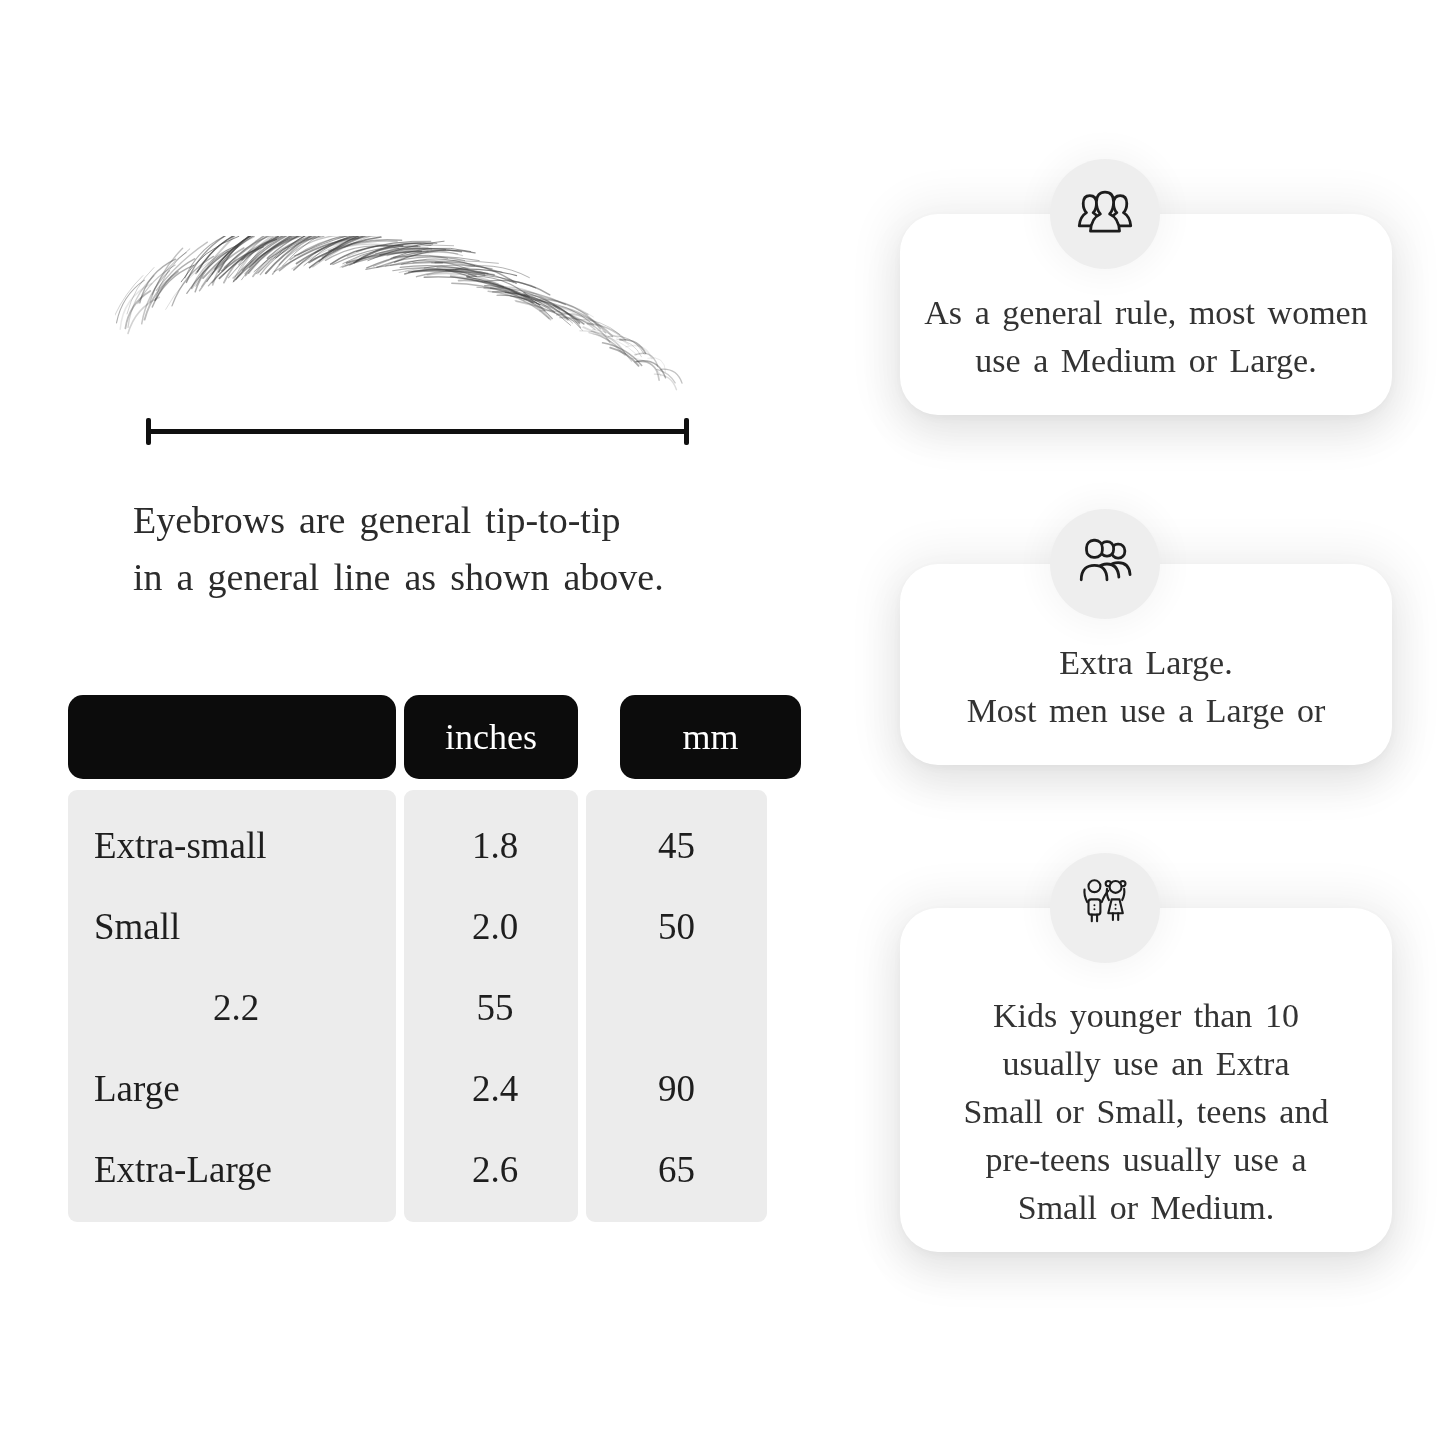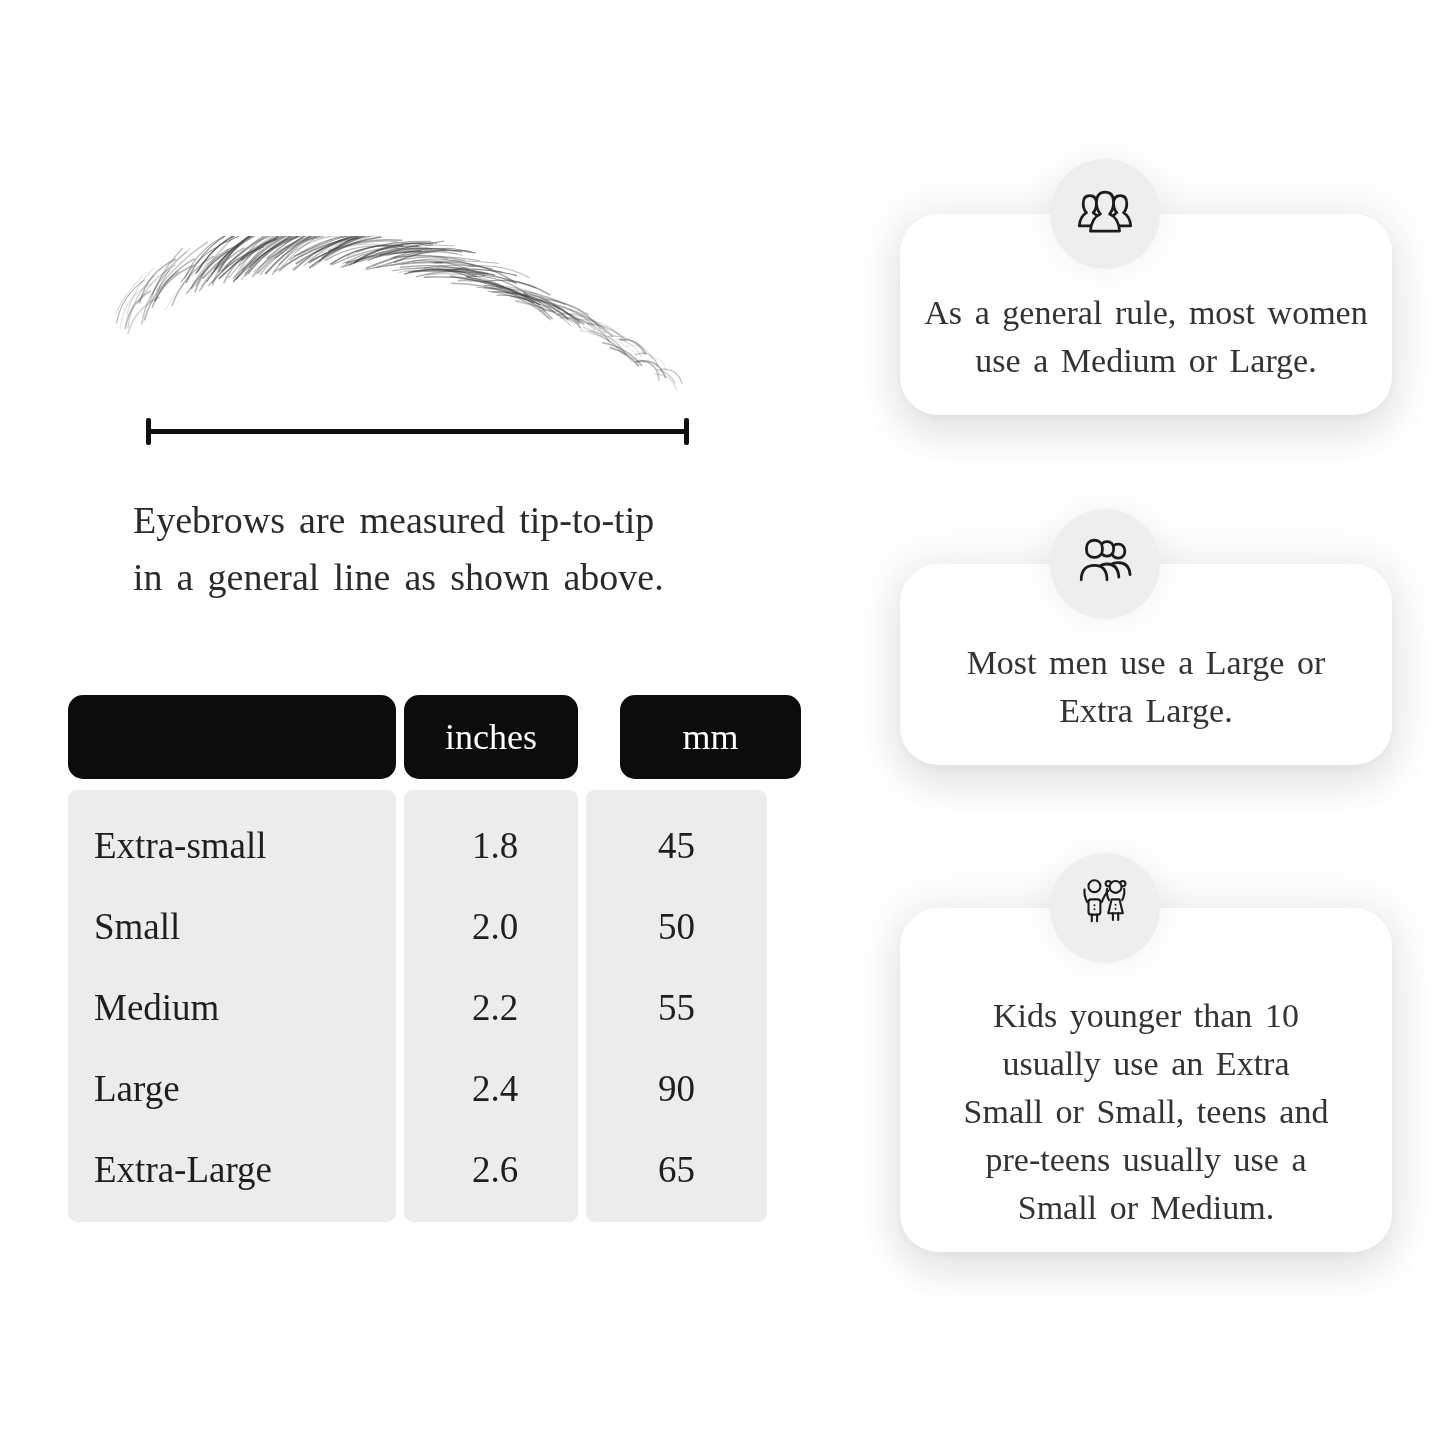--- a/index.html
+++ b/index.html
@@ -268,21 +268,21 @@
         <path d="M 159.3,35.6 Q 193.6,13.4 232.9,2.0" stroke="#3b3b3b" stroke-opacity="0.40" stroke-width="1.13"></path>
         <path d="M 277.7,34.7 Q 316.8,27.0 354.3,40.3" stroke="#3b3b3b" stroke-opacity="0.41" stroke-width="1.12"></path>
         <path d="M 181.5,27.5 Q 215.8,4.4 256.4,-3.5" stroke="#3b3b3b" stroke-opacity="0.54" stroke-width="1.69"></path>
         <path d="M 301.5,40.7 Q 335.5,30.9 369.7,39.6" stroke="#3b3b3b" stroke-opacity="0.39" stroke-width="1.39"></path>
       </g>
   </svg>
 
   <div class="measure"></div>
 
   <div class="caption">
-    <div>Eyebrows are measured tip-to-tip</div>
+    <div>Eyebrows are general tip-to-tip</div>
     <div>in a general line as shown above.</div>
   </div>
 
   <div class="th th1"></div>
   <div class="th th2">inches</div>
   <div class="th th3">mm</div>
 
   <div class="tb tb1"></div>
   <div class="tb tb2"></div>
   <div class="tb tb3"></div>
@@ -292,21 +292,20 @@
       <div class="size">Extra-small</div>
       <div class="val">1.8</div>
       <div class="val">45</div>
     </div>
     <div class="row">
       <div class="size">Small</div>
       <div class="val">2.0</div>
       <div class="val">50</div>
     </div>
     <div class="row">
-      <div class="size">Medium</div>
       <div class="val">2.2</div>
       <div class="val">55</div>
     </div>
     <div class="row">
       <div class="size">Large</div>
       <div class="val">2.4</div>
       <div class="val">90</div>
     </div>
     <div class="row">
       <div class="size">Extra-Large</div>
@@ -317,22 +316,22 @@
 
   <div class="card card-1">
     <div class="card-text">
       <span>As a general rule, most women</span>
       <span>use a Medium or Large.</span>
     </div>
   </div>
 
   <div class="card card-2">
     <div class="card-text">
+      <span>Extra Large.</span>
       <span>Most men use a Large or</span>
-      <span>Extra Large.</span>
     </div>
   </div>
 
   <div class="card card-3">
     <div class="card-text">
       <span>Kids younger than 10</span>
       <span>usually use an Extra</span>
       <span>Small or Small, teens and</span>
       <span>pre-teens usually use a</span>
       <span>Small or Medium.</span>

